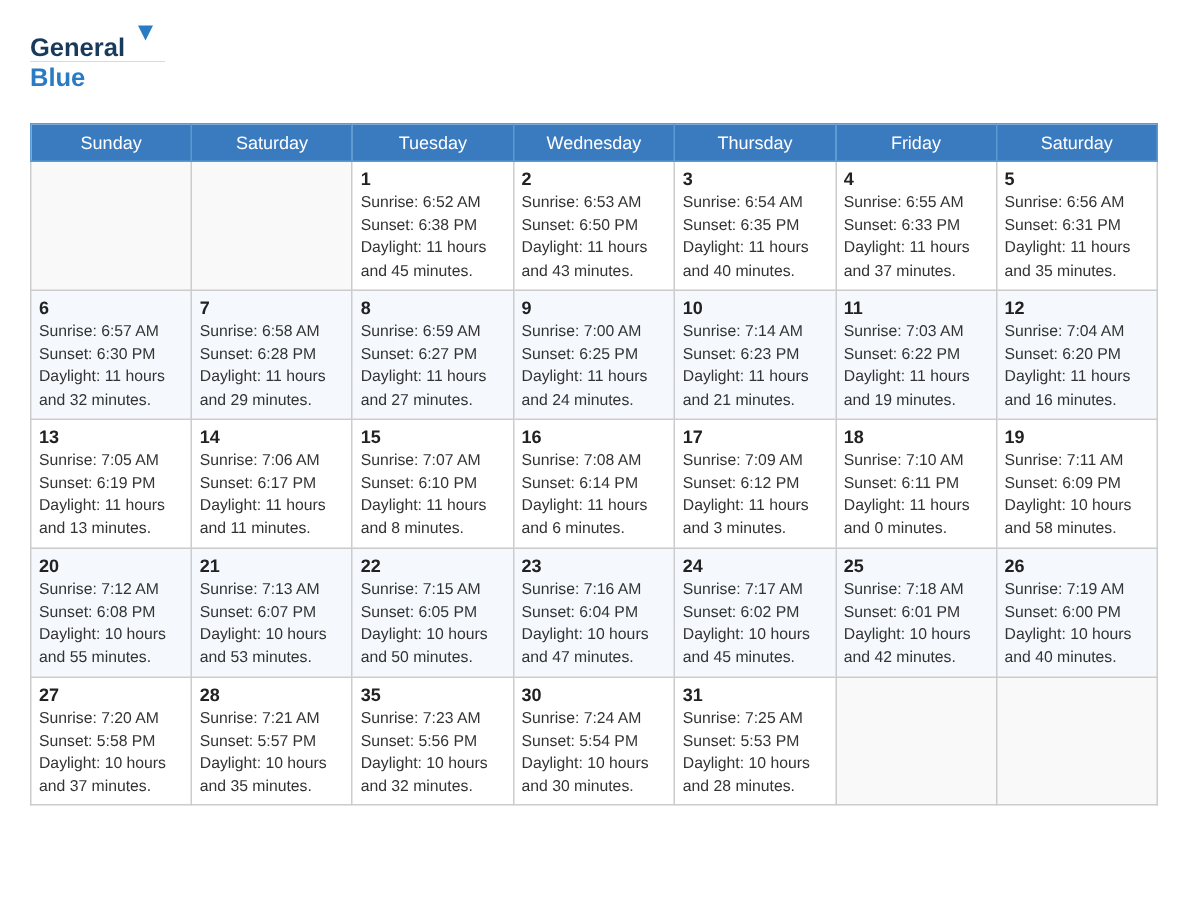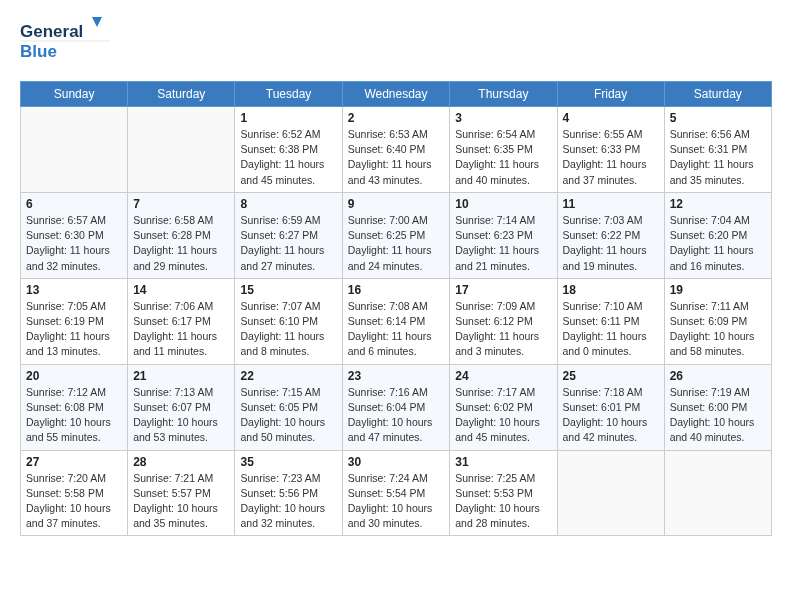--- a/index.html
+++ b/index.html
@@ -121,21 +121,21 @@
           <td class="empty-cell"></td>
           <td>
             <span class="day-num">1</span>
             <div class="day-info">Sunrise: 6:52 AM
 Sunset: 6:38 PM
 Daylight: 11 hours and 45 minutes.</div>
           </td>
           <td>
             <span class="day-num">2</span>
             <div class="day-info">Sunrise: 6:53 AM
-Sunset: 6:40 PM
+Sunset: 6:50 PM
 Daylight: 11 hours and 43 minutes.</div>
           </td>
           <td>
             <span class="day-num">3</span>
             <div class="day-info">Sunrise: 6:54 AM
 Sunset: 6:35 PM
 Daylight: 11 hours and 40 minutes.</div>
           </td>
           <td>
             <span class="day-num">4</span>

